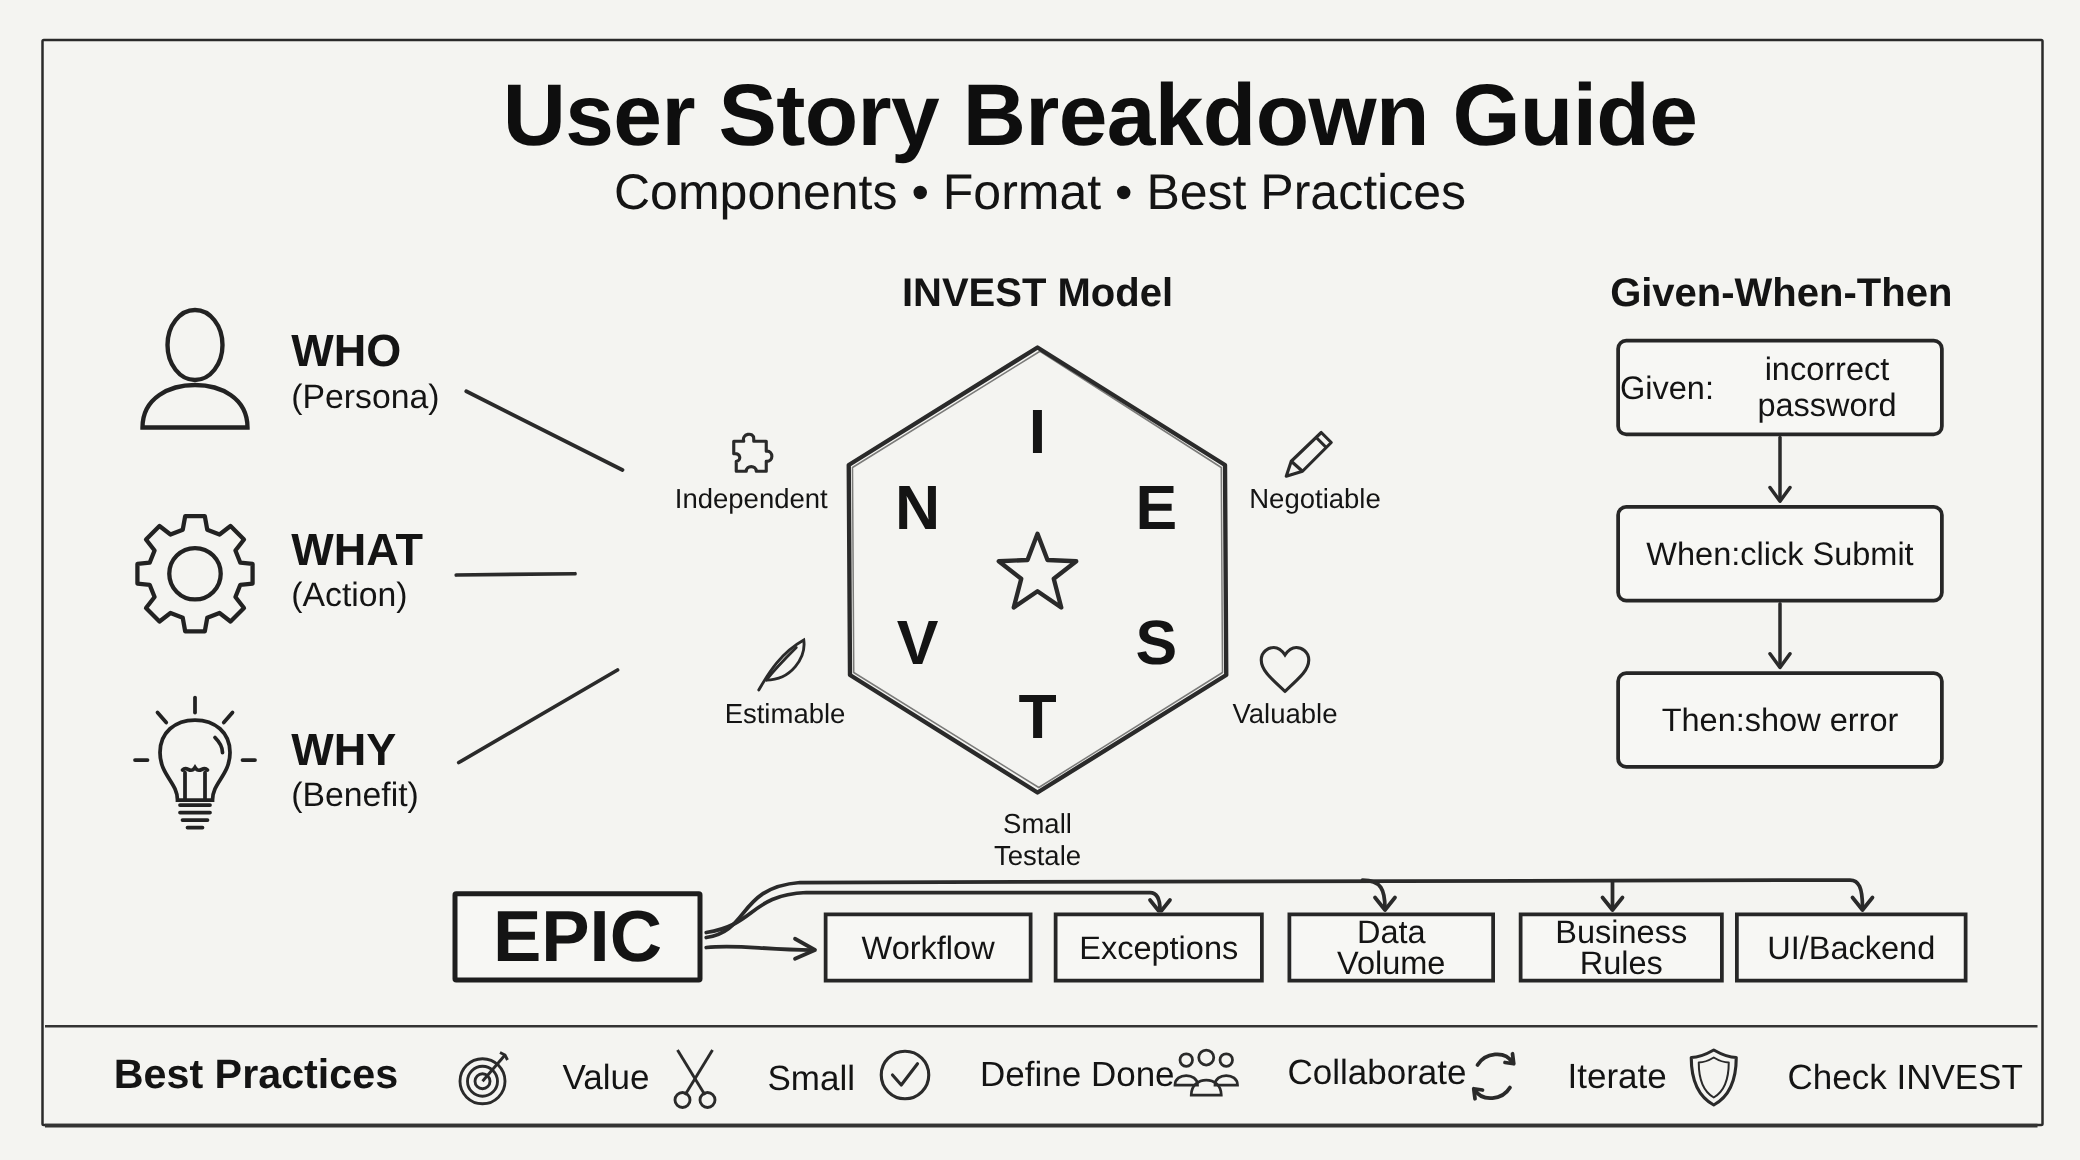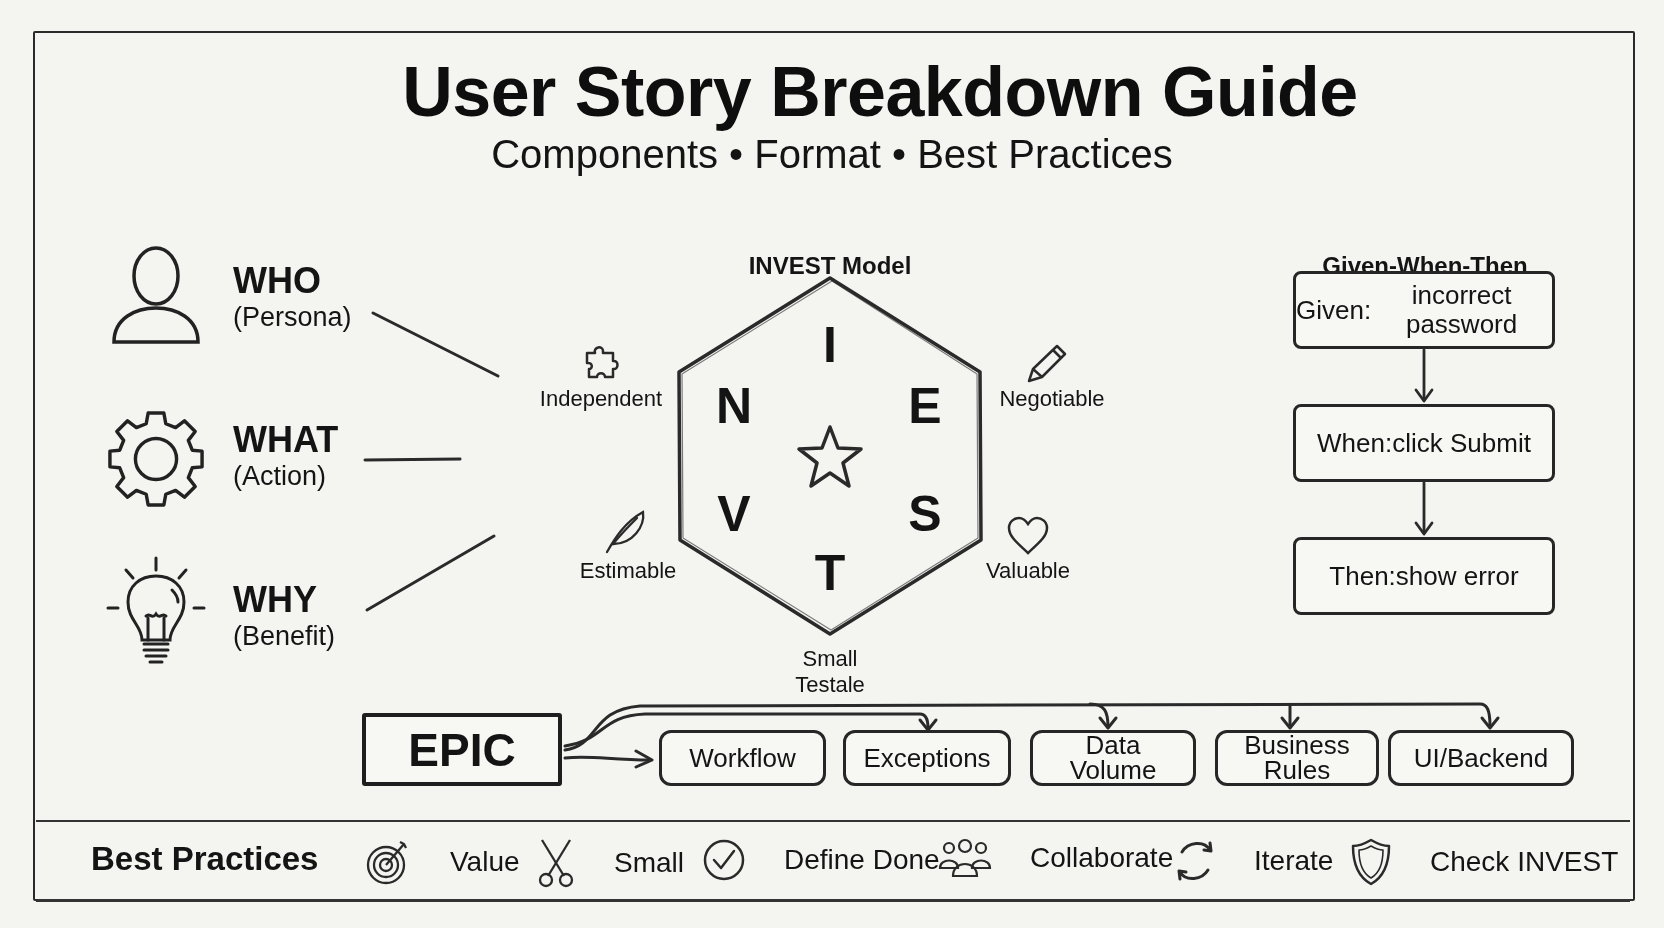--- a/index.html
+++ b/index.html
@@ -19,44 +19,44 @@
     font-size: 70px; font-weight: 700; letter-spacing: -0.5px; color: #0e0e0e; padding-left: 48px;
   }
   .subtitle {
     position: absolute; left: 0; width: 1664px; top: 132px; text-align: center;
     font-size: 40px; color: #141414;
   }
   .comp-label { position: absolute; left: 233px; }
   .comp-label .head { font-size: 36px; font-weight: 700; line-height: 38px; }
   .comp-label .sub { font-size: 27px; line-height: 34px; }
   .section-title {
-    position: absolute; font-size: 24px; font-weight: 700; text-align: center; margin-top: 36px;
+    position: absolute; font-size: 32px; font-weight: 700; text-align: center;
   }
   .letter {
     position: absolute; font-size: 50px; font-weight: 700; width: 60px; text-align: center;
     line-height: 56px;
   }
   .invest-lbl { position: absolute; font-size: 22px; text-align: center; }
   .gwt-box {
     position: absolute; left: 1293px; width: 262px; height: 78px;
     border: 3px solid #262626; border-radius: 8px; box-sizing: border-box;
     display: flex; flex-direction: row; justify-content: center; align-items: center;
     font-size: 26px; line-height: 29px; text-align: center; background: #f7f7f4;
   }
   .story-box {
     position: absolute; top: 730px; height: 56px; box-sizing: border-box;
-    border: 3px solid #262626; border-radius: 12px; background: #f7f7f4;
+    border: 3px solid #262626; border-radius: 0; background: #f7f7f4;
     display: flex; align-items: center; justify-content: center; text-align: center;
     font-size: 26px; line-height: 25px;
   }
   .epic-box {
     position: absolute; left: 362px; top: 713px; width: 200px; height: 73px;
     border: 4px solid #1e1e1e; border-radius: 3px; box-sizing: border-box;
     display: flex; align-items: center; justify-content: center;
-    font-size: 46px; font-weight: 700; background: #f7f7f4;
+    font-size: 58px; font-weight: 700; background: #f7f7f4;
   }
   .bp-bar {
     position: absolute; left: 36px; top: 820px; width: 1594px; height: 77px;
     border-top: 2.5px solid #333; border-bottom: 3px solid #333;
   }
   .bp-title {
     position: absolute; left: 91px; top: 840px; font-size: 33px; font-weight: 700;
   }
   .bp-item { position: absolute; top: 838px; display: flex; align-items: center; gap: 6px; }
   .bp-item span { font-size: 28px; margin-left: 32px; }

